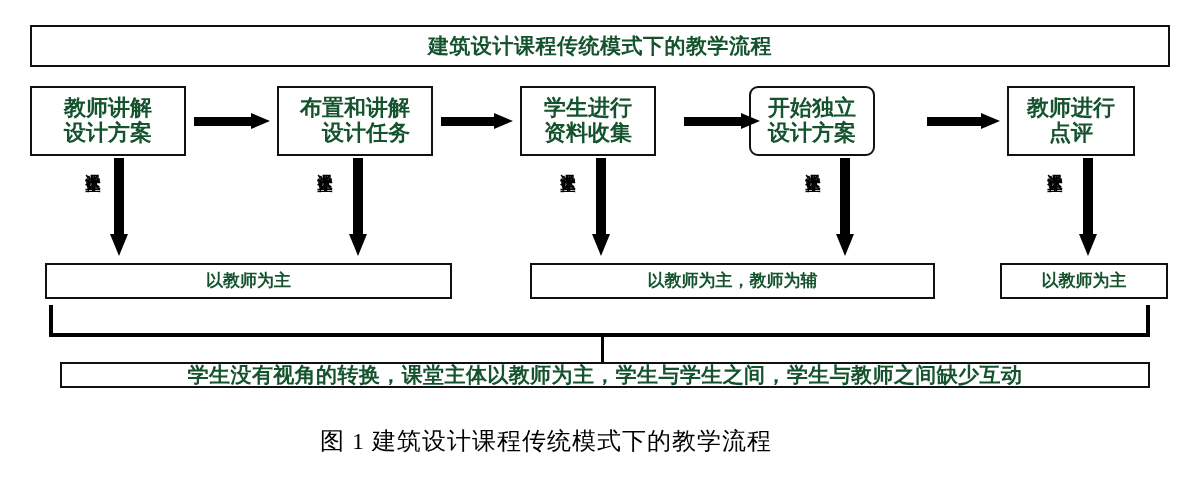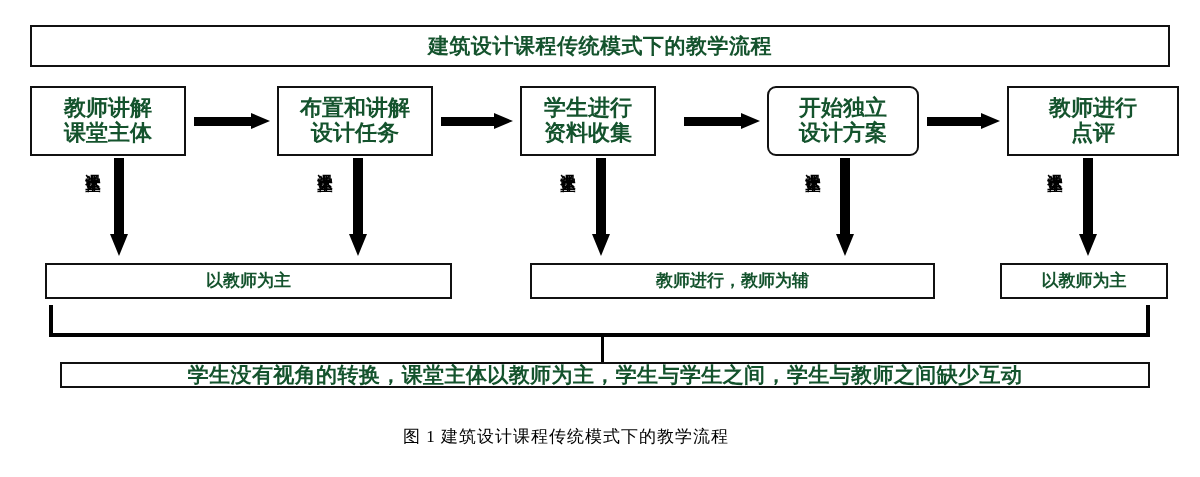--- a/index.html
+++ b/index.html
@@ -153,54 +153,53 @@
   }
 
   
   #caption {
     position: absolute;
     left: 0;
     top: 425px;
     width: 1092px;
     text-align: center;
     font-family: "Liberation Serif", "DejaVu Serif", serif;
-    font-size: 17px;
+    font-size: 24px;
     color: #000000;
     letter-spacing: 1px;
-    margin-left: 20px;
   }
 </style>
 </head>
 <body>
 
 <div id="page">
 
   <div class="box" id="title-box">建筑设计课程传统模式下的教学流程</div>
 
   <div class="box process-box" style="left:30px; width:156px;">
     <span class="two-line">教师讲解
-课堂主体</span>
-  </div>
-
-  <div class="box process-box" style="left:277px; width:156px;">
+设计方案</span>
+  </div>
+
+  <div class="box process-box" style="left:277px; width:156px;text-align:right;">
     <span class="two-line">布置和讲解
 设计任务</span>
   </div>
 
   <div class="box process-box" style="left:520px; width:136px;">
     <span class="two-line">学生进行
 资料收集</span>
   </div>
 
-  <div class="box process-box" style="left:767px; width:152px;border-radius:9px;">
+  <div class="box process-box" style="left:749px; width:126px;border-radius:9px;">
     <span class="two-line">开始独立
 设计方案</span>
   </div>
 
-  <div class="box process-box" style="left:1007px; width:172px;">
+  <div class="box process-box" style="left:1007px; width:128px;">
     <span class="two-line">教师进行
 点评</span>
   </div>
 
   <div class="h-arrow" style="left:194px; width:76px;">
     <div class="shaft" style="width:57px;"></div>
     <div class="head"></div>
   </div>
   <div class="h-arrow" style="left:441px; width:72px;">
     <div class="shaft" style="width:53px;"></div>
@@ -236,21 +235,21 @@
   <div class="v-arrow" style="left:836px;">
     <div class="shaft"></div>
     <div class="head"></div>
   </div>
   <div class="v-arrow" style="left:1079px;">
     <div class="shaft"></div>
     <div class="head"></div>
   </div>
 
   <div class="box result-box" style="left:45px; width:407px;">以教师为主</div>
-  <div class="box result-box" style="left:530px; width:405px;">教师进行，教师为辅</div>
+  <div class="box result-box" style="left:530px; width:405px;">以教师为主，教师为辅</div>
   <div class="box result-box" style="left:1000px; width:168px;">以教师为主</div>
 
   <div class="bracket-leg" style="left:49px; top:305px; height:32px;"></div>
   <div class="bracket-leg" style="left:1146px; top:305px; height:32px;"></div>
   <div class="bracket-bar" style="left:49px; top:333px; width:1101px;"></div>
   <div class="bracket-drop" style="left:601px; top:333px; height:30px;"></div>
 
   <div class="box" id="conclusion-box">学生没有视角的转换，课堂主体以教师为主，学生与学生之间，学生与教师之间缺少互动</div>
 
   <div id="caption">图 1 建筑设计课程传统模式下的教学流程</div>

